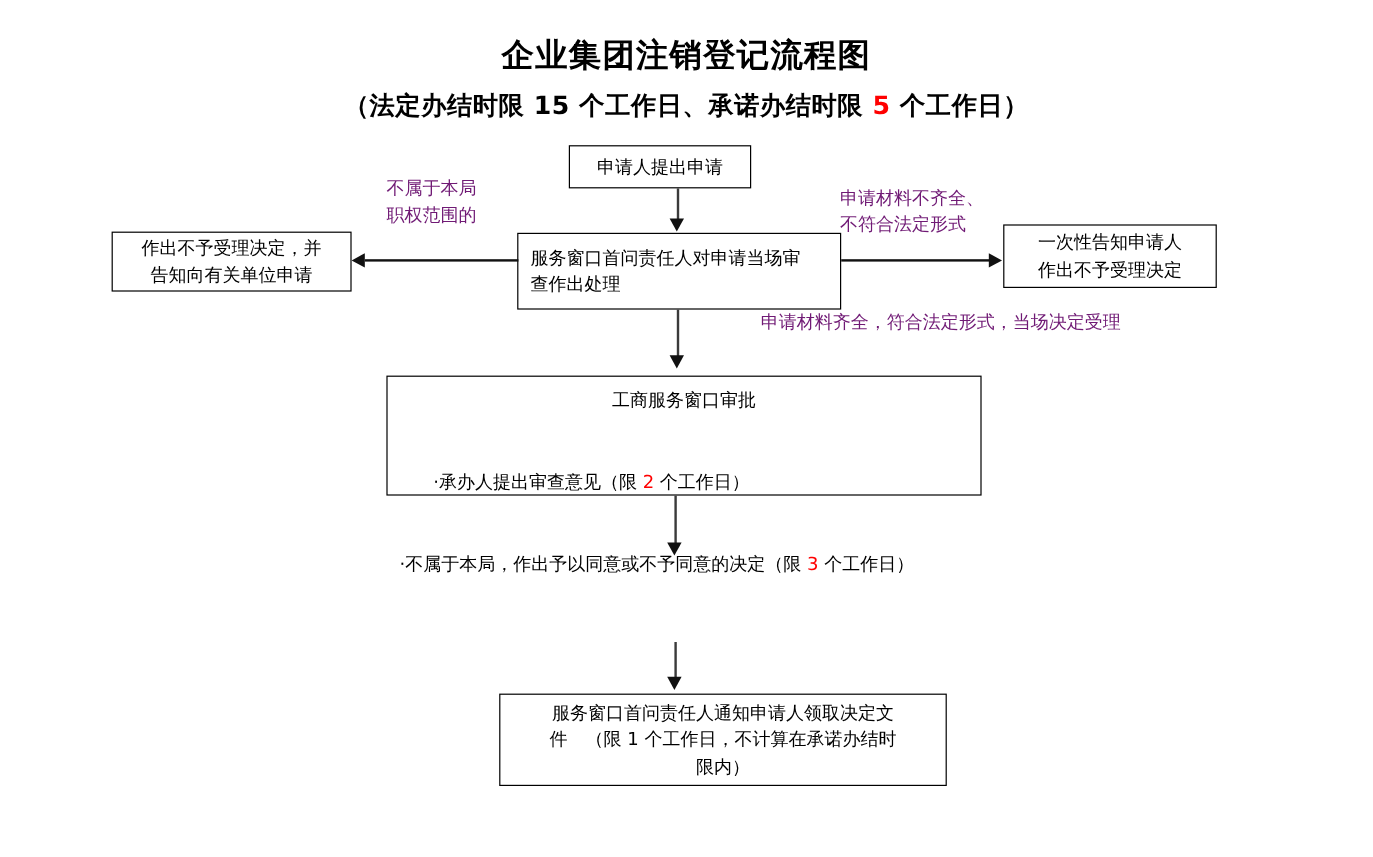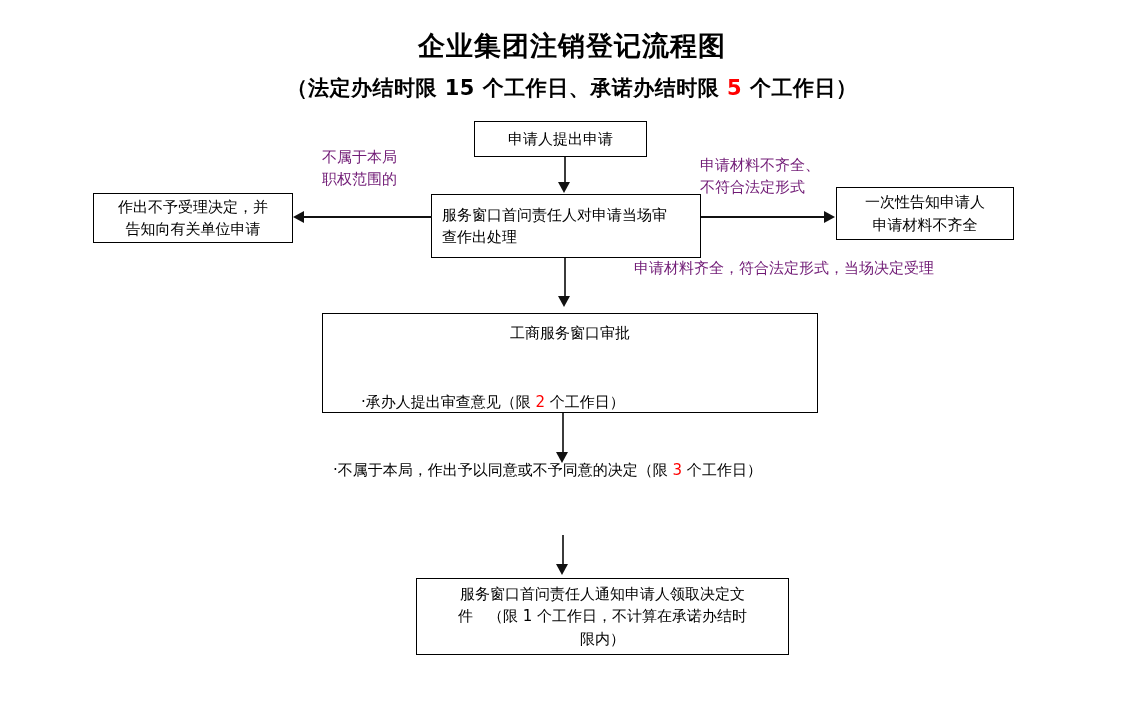--- a/index.html
+++ b/index.html
@@ -107,21 +107,21 @@
 </style>
 </head>
 <body>
 
 <div id="canvas">
 
   <div class="title" style="top:28px;">企业集团注销登记流程图</div>
 
   <div class="subtitle" style="top:74px;"><span>（法定办结时限 15 个工作日、承诺办结时限 </span><span class="red">5</span><span> 个工作日）</span></div>
 
-  <div class="box center-text" style="left:474px; top:121px; width:173px; height:36px;">
+  <div class="box center-text" style="left:474px; top:121px; width:152px; height:36px;">
     <span class="line">申请人提出申请</span>
   </div>
 
   <div class="vline" style="left:564px; top:157px; height:28px;"></div>
   <div class="arrow-down" style="left:558px; top:182px;"></div>
 
   <div class="box left-text" style="left:431px; top:194px; width:270px; height:64px;">
     <span class="line">服务窗口首问责任人对申请当场审</span>
     <span class="line">查作出处理</span>
   </div>
@@ -140,21 +140,21 @@
 
   <div class="edge-label" style="left:700px; top:155px;">
     <span style="display:block;">申请材料不齐全、</span>
     <span style="display:block;">不符合法定形式</span>
   </div>
   <div class="hline" style="left:701px; top:216px; width:124px;"></div>
   <div class="arrow-right" style="left:824px; top:211px;"></div>
 
   <div class="box center-text" style="left:836px; top:187px; width:178px; height:53px;">
     <span class="line">一次性告知申请人</span>
-    <span class="line">申请材料不齐全</span>
+    <span class="line">作出不予受理决定</span>
   </div>
 
   <div class="edge-label" style="left:634px; top:258px;">
     <span style="display:block;">申请材料齐全，符合法定形式，当场决定受理</span>
   </div>
 
   <div class="vline" style="left:564px; top:258px; height:40px;"></div>
   <div class="arrow-down" style="left:558px; top:296px;"></div>
 
   <div class="box" style="left:322px; top:313px; width:496px; height:100px; padding:8px 10px; justify-content:flex-start;gap:46px;">

